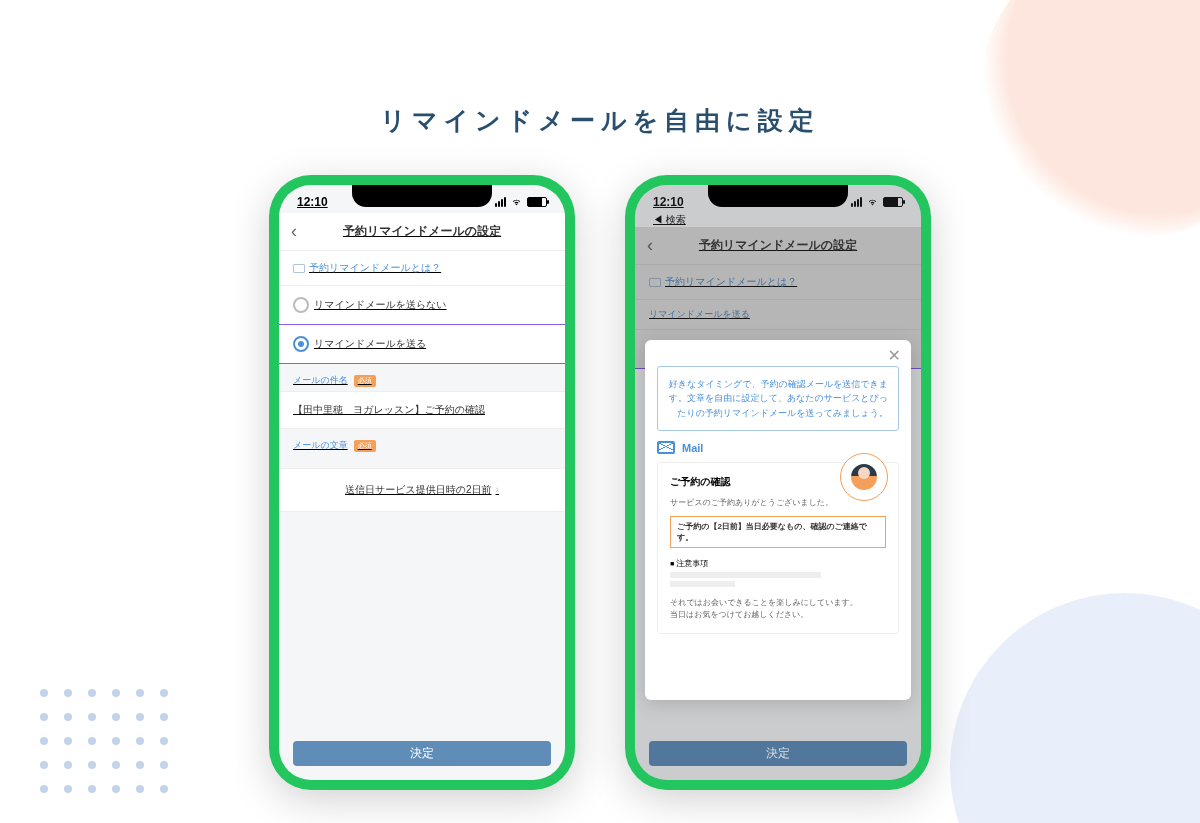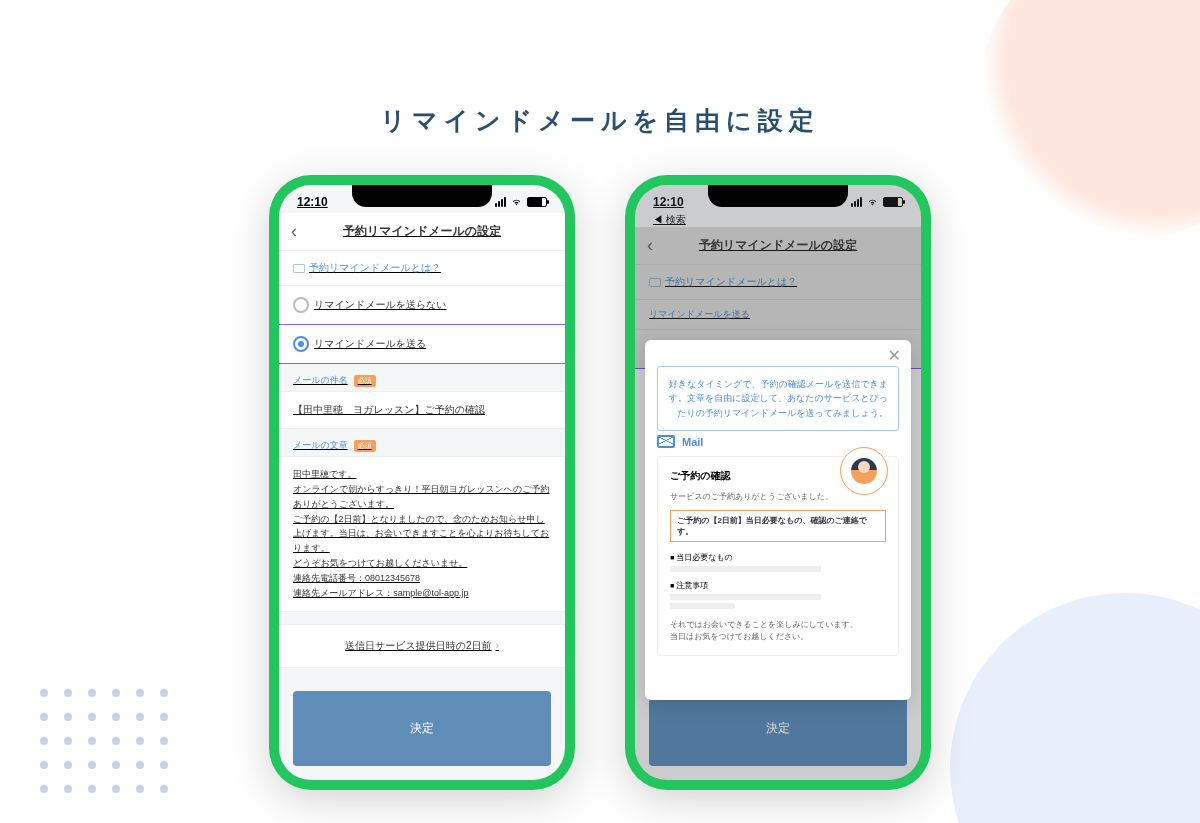--- a/index.html
+++ b/index.html
@@ -230,21 +230,21 @@
       position: absolute;
       bottom: 14px;
       left: 14px;
       right: 14px;
     }
     .submit-btn {
       width: 100%;
       background: #5f8db8;
       color: #fff;
       text-align: center;
-      padding: 29px;
+      padding: 4px;
       font-size: 12px;
       border-radius: 4px;
       font-weight: 500;
     }
     
     .dim-layer {
       position: absolute;
       inset: 0;
       background: rgba(80,80,80,.25);
       pointer-events: none;
@@ -276,21 +276,21 @@
       border: 1px solid #a8c8e8;
       padding: 10px;
       font-size: 9px;
       color: #4a90d9;
       line-height: 1.6;
       border-radius: 3px;
       margin-top: 14px;
       text-align: right;
     }
     .mail-preview {
-      margin-top: 4px;
+      margin-top: 10px;
     }
     .mail-head {
       display: flex;
       align-items: center;
       gap: 7px;
       font-size: 11px;
       color: #4a90d9;
       font-weight: 600;
     }
     .mail-icon-big {
@@ -433,21 +433,20 @@
         </div>
         <div class="field-label">
           <span>メールの件名</span>
           <span class="badge">必須</span>
         </div>
         <div class="field-value">【田中里穂　ヨガレッスン】ご予約の確認</div>
         <div class="field-label">
           <span>メールの文章</span>
           <span class="badge">必須</span>
         </div>
-        <div class="body-text" id="body-text-1">田中里穂です。<br>オンラインで朝からすっきり！平日朝ヨガレッスンへのご予約ありがとうございます。<br>ご予約の【2日前】となりましたので、念のためお知らせ申し上げます。当日は、お会いできますことを心よりお待ちしております。<br>どうぞお気をつけてお越しくださいませ。<br>連絡先電話番号：08012345678<br>連絡先メールアドレス：sample@tol-app.jp</div>
         <div class="send-row">
           <span>送信日</span>
           <span><span>サービス提供日時の2日前</span><span class="chev">›</span></span>
         </div>
       </div>
       <div class="submit-wrap">
         <div class="submit-btn">決定</div>
       </div>
     </div>
   </div>
@@ -499,24 +498,20 @@
             <span>Mail</span>
           </div>
           <div class="mail-card">
             <div class="avatar-bubble">
                 <div class="avatar"></div>
               </div>
             <div class="mail-card-title">ご予約の確認</div>
             <div class="mail-card-sub">サービスのご予約ありがとうございました。</div>
             <div class="highlight-line">ご予約の【2日前】当日必要なもの、確認のご連絡です。</div>
             <div class="bullet-row">
-              <span class="lbl">当日必要なもの</span>
-              <div class="grey-bar"></div>
-            </div>
-            <div class="bullet-row">
               <span class="lbl">注意事項</span>
               <div class="grey-bar"></div>
               <div class="grey-bar short"></div>
             </div>
             <div class="mail-card-footer" id="mail-footer">それではお会いできることを楽しみにしています。<br>当日はお気をつけてお越しください。</div>
           </div>
         </div>
       </div>
 
       <div class="submit-wrap">

